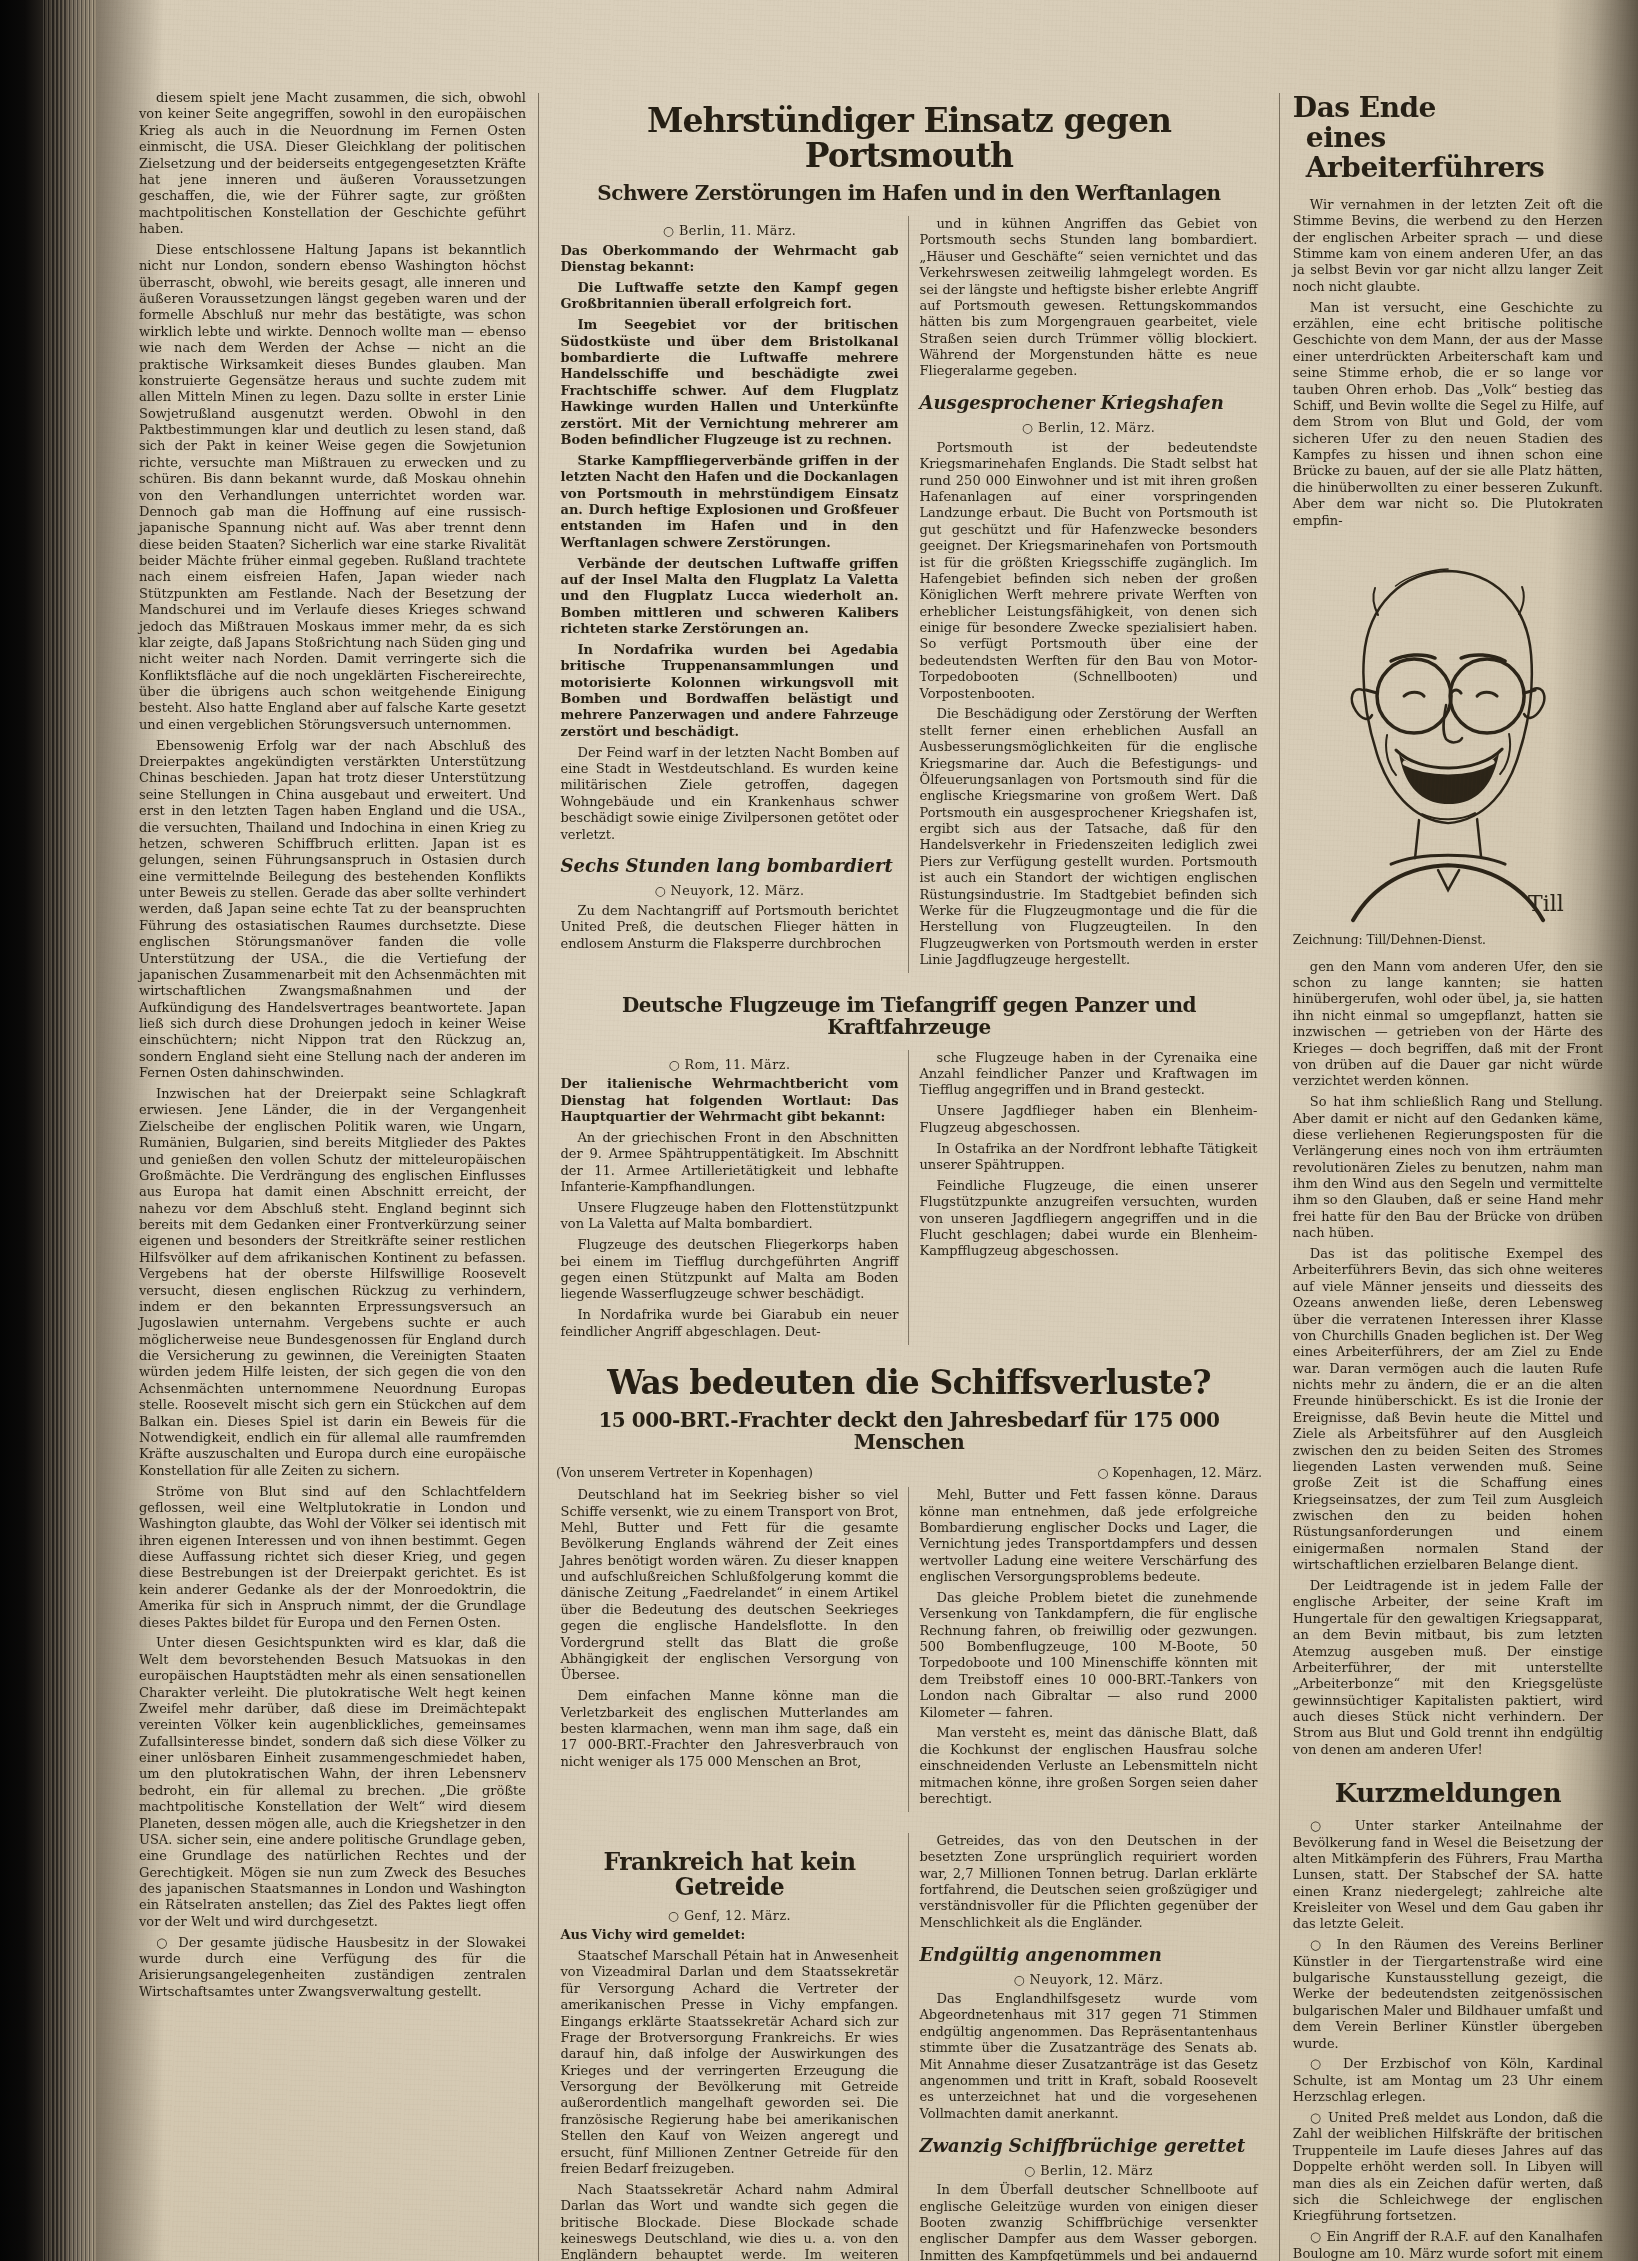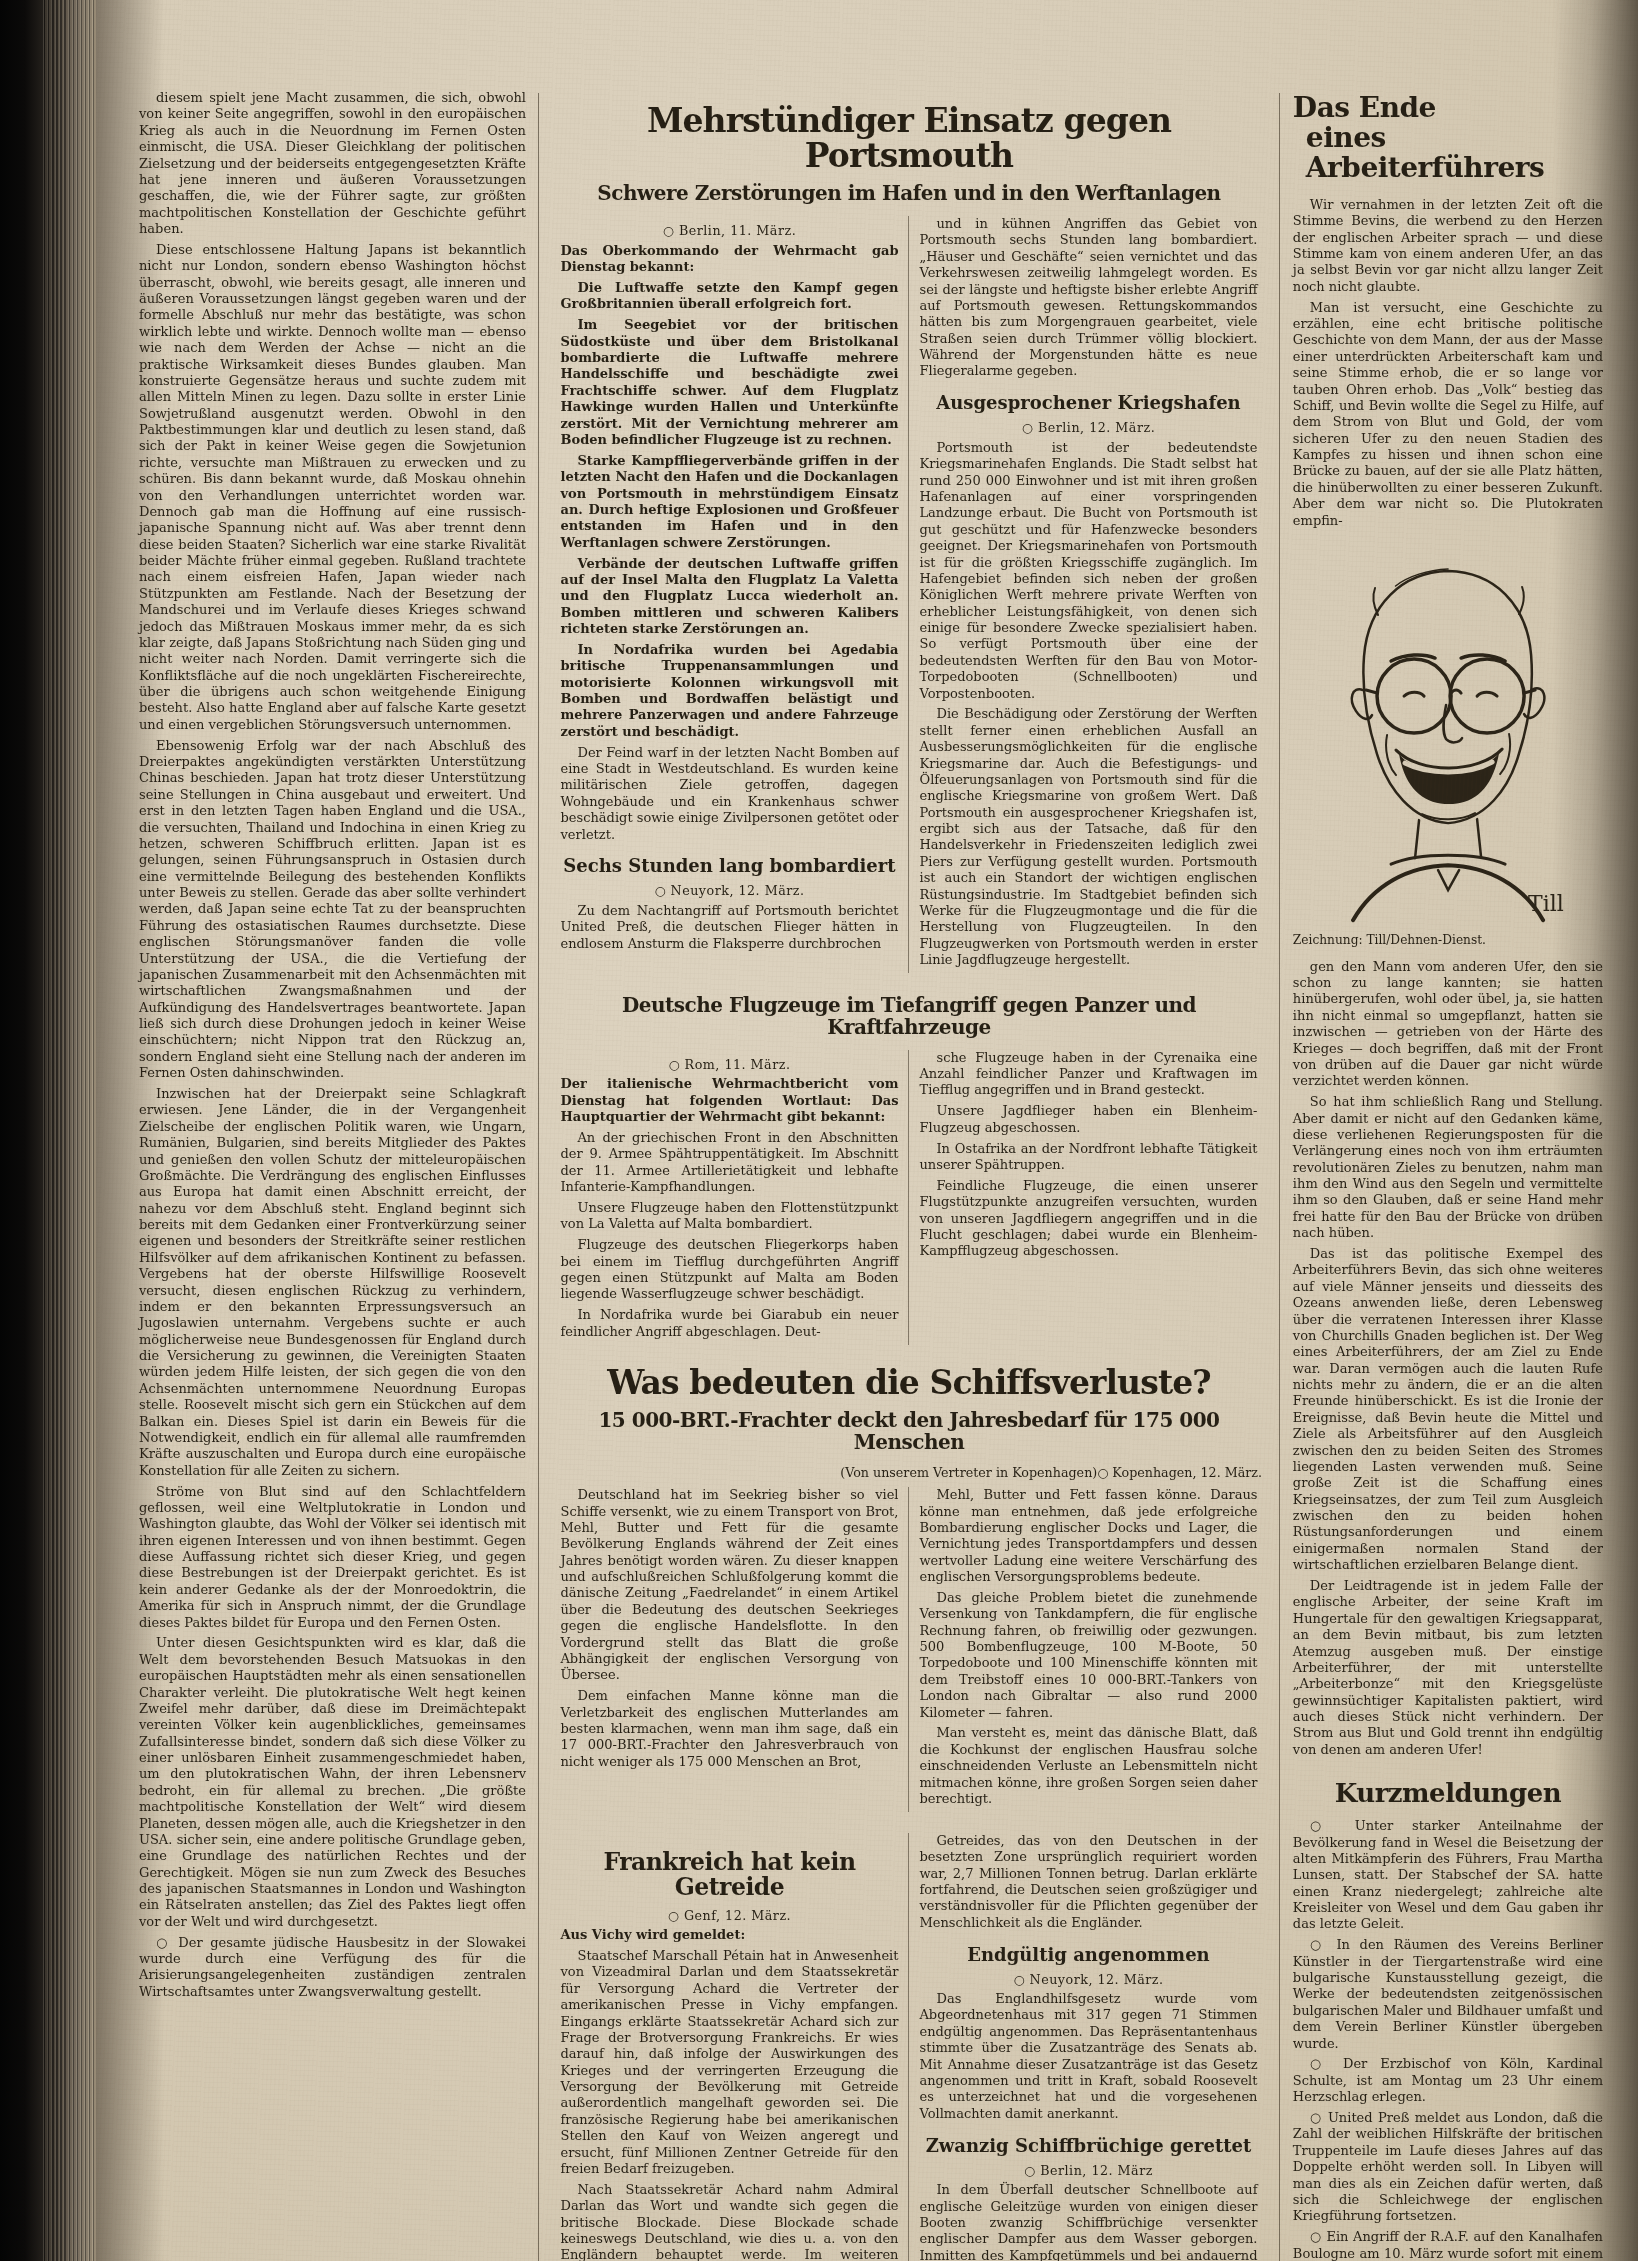--- a/index.html
+++ b/index.html
@@ -25,29 +25,29 @@
   .col-left{width:387px;padding-right:11.8px;}
   .col-mid{width:717px;padding:0 11.8px;}
   .col-right{flex:1;padding-left:12.7px;}
   .vrule{width:0.9px;background:rgba(44,34,20,.55);margin-top:2.7px;}
   
   .blk{margin:0 0 4.5px;}
   .para{font-size:13px;line-height:1.26;text-align:justify;text-indent:17px;hyphens:auto;}
   .para.bold{font-weight:bold;}
   .lead{font-size:13px;line-height:1.26;text-align:justify;font-weight:bold;}
   .dateline{font-size:12.7px;text-align:center;margin:7.2px 0 4.5px;letter-spacing:0.5px;}
-  .subhead{font-size:18px;font-weight:bold;text-align:center;margin:13.6px 0 6.3px;line-height:1.1;}
+  .subhead{font-size:18px;font-weight:bold;margin:13.6px 0 6.3px;line-height:1.1;font-style:italic;}
   .colhead{font-size:23.5px;font-weight:bold;text-align:center;margin:17px 0 7.2px;line-height:1.08;letter-spacing:-0.5px;}
   .ring{text-indent:17px;}
   .ring::before{content:"○ ";}
   
   .art{margin-bottom:21px;}
   .art-head{font-size:33px;font-weight:bold;text-align:center;letter-spacing:-0.9px;line-height:1.05;margin:14px 0 9px;}
   .art-sub{font-size:20px;font-weight:bold;text-align:center;letter-spacing:-0.5px;line-height:1.1;margin:0 0 11.8px;}
-  .byline-row{display:flex;justify-content:flex-end;font-size:12.7px;margin:0 5.4px 7.2px;}
+  .byline-row{display:flex;justify-content:space-between;font-size:12.7px;margin:0 5.4px 7.2px;}
   .two-col{display:flex;}
   .two-col .cc{flex:1;min-width:0;padding:0 10px;}
   .two-col .cc + .cc{border-left:0.9px solid rgba(44,34,20,.5);}
   
   .right-head{font-size:28px;font-weight:bold;letter-spacing:-0.5px;line-height:1.08;margin:2.7px 0 13.6px;}
   .right-head .l2{margin-left:13px;display:inline-block;}
   .col-right .para{font-size:13px;}
   .cartoon{margin:11px 0 2.7px;padding:0;}
   .cartoon svg{display:block;width:100%;height:auto;}
   .caption{font-size:12.2px;margin:1.8px 0 11.8px;}

